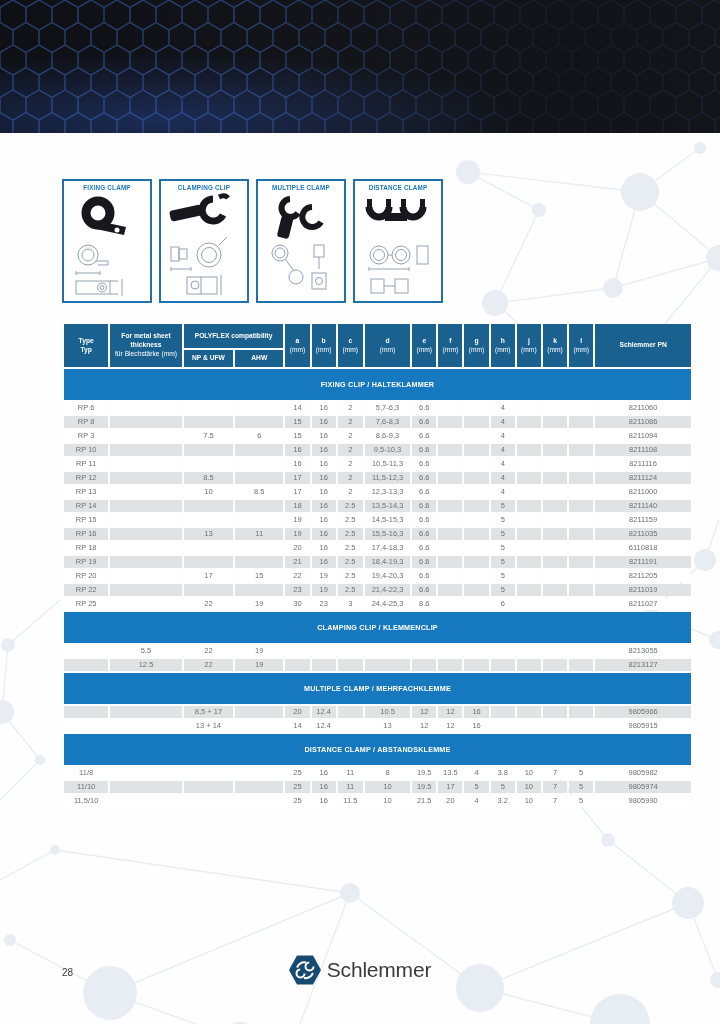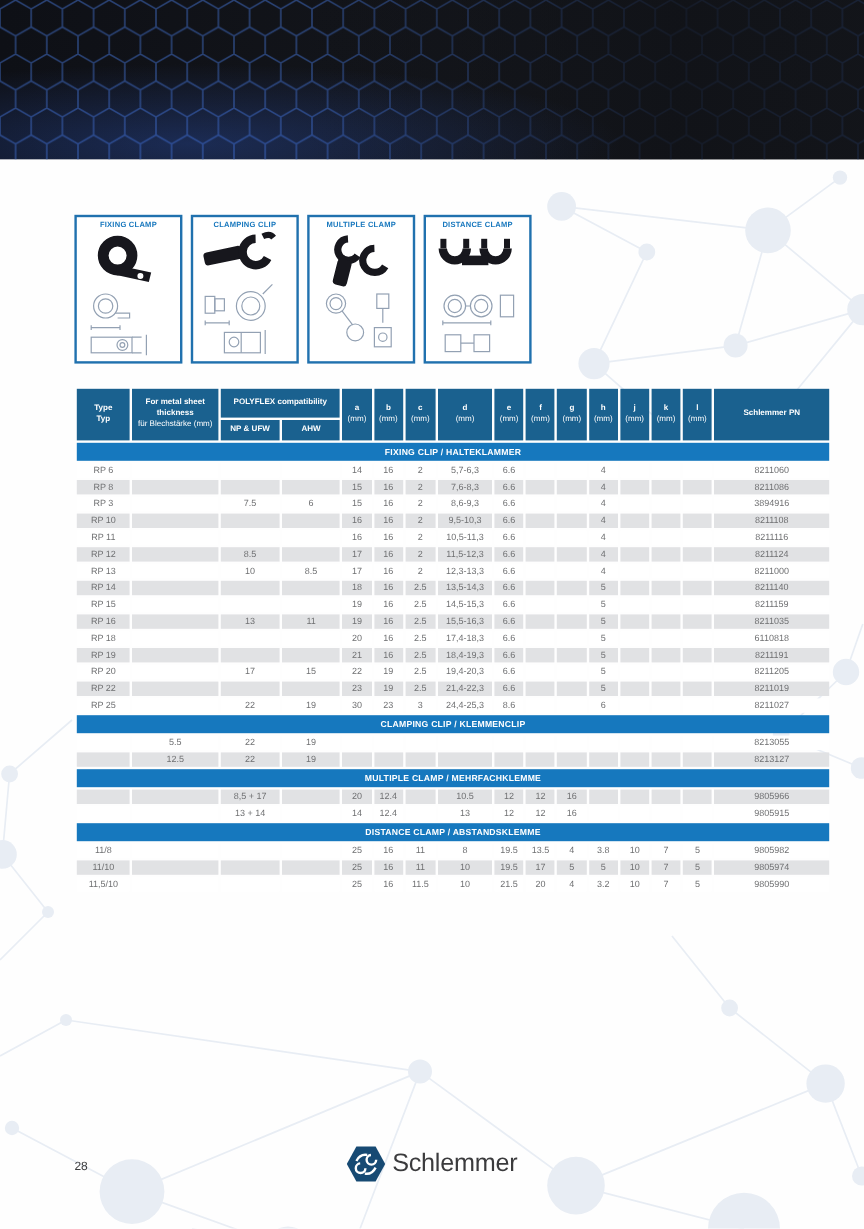--- a/index.html
+++ b/index.html
@@ -17,21 +17,21 @@
   .box { width:90px; height:124px; background:#fff; border:2px solid #2071AE; }
   .box-label { text-align:center; font-size:6.3px; font-weight:bold; color:#1878BE; margin-top:3px; letter-spacing:0.2px; }
   .box svg { display:block; margin:0 auto; }
 
   table.dim { position:absolute; left:62px; top:322px; width:631px; border-collapse:separate; border-spacing:2px; table-layout:fixed; }
   table.dim th { background:#1A618F; color:#fff; font-size:6.7px; font-weight:bold; text-align:center; vertical-align:middle; padding:1px 0; line-height:1.3; }
   table.dim th .sub { font-weight:normal; }
   table.dim thead tr:first-child th { height:24px; }
   table.dim thead tr:last-child th { height:17px; }
   table.dim td { font-size:7.5px; color:#6F7072; text-align:center; height:12px; padding:0; line-height:12px; white-space:nowrap; overflow:hidden; }
-  table.dim td.bar { background:#1678BE; color:#fff; font-weight:bold; font-size:7.2px; height:15px; letter-spacing:0.2px; }
+  table.dim td.bar { background:#1678BE; color:#fff; font-weight:bold; font-size:7.2px; height:31px; letter-spacing:0.2px; }
   table.dim tr.w td { background:#fff; }
   table.dim tr.g td { background:#E1E2E4; }
 
   .footer-logo { position:absolute; left:0; width:720px; top:953px; display:flex; justify-content:center; align-items:center; gap:6px;text-align:center; }
   .logo-text { font-size:21px; color:#3B3B3D; letter-spacing:-0.2px; }
   .page-num { position:absolute; left:62px; top:967px; font-size:10px; color:#3C3C3E; }
 </style>
 </head>
 <body>
 
@@ -325,21 +325,21 @@
             <td>16</td>
             <td>2</td>
             <td>8,6-9,3</td>
             <td>6.6</td>
             <td></td>
             <td></td>
             <td>4</td>
             <td></td>
             <td></td>
             <td></td>
-            <td>3894916</td>
+            <td>8211094</td>
           </tr>
           <tr class="g">
             <td>RP 10</td>
             <td></td>
             <td></td>
             <td></td>
             <td>16</td>
             <td>16</td>
             <td>2</td>
             <td>9,5-10,3</td>

